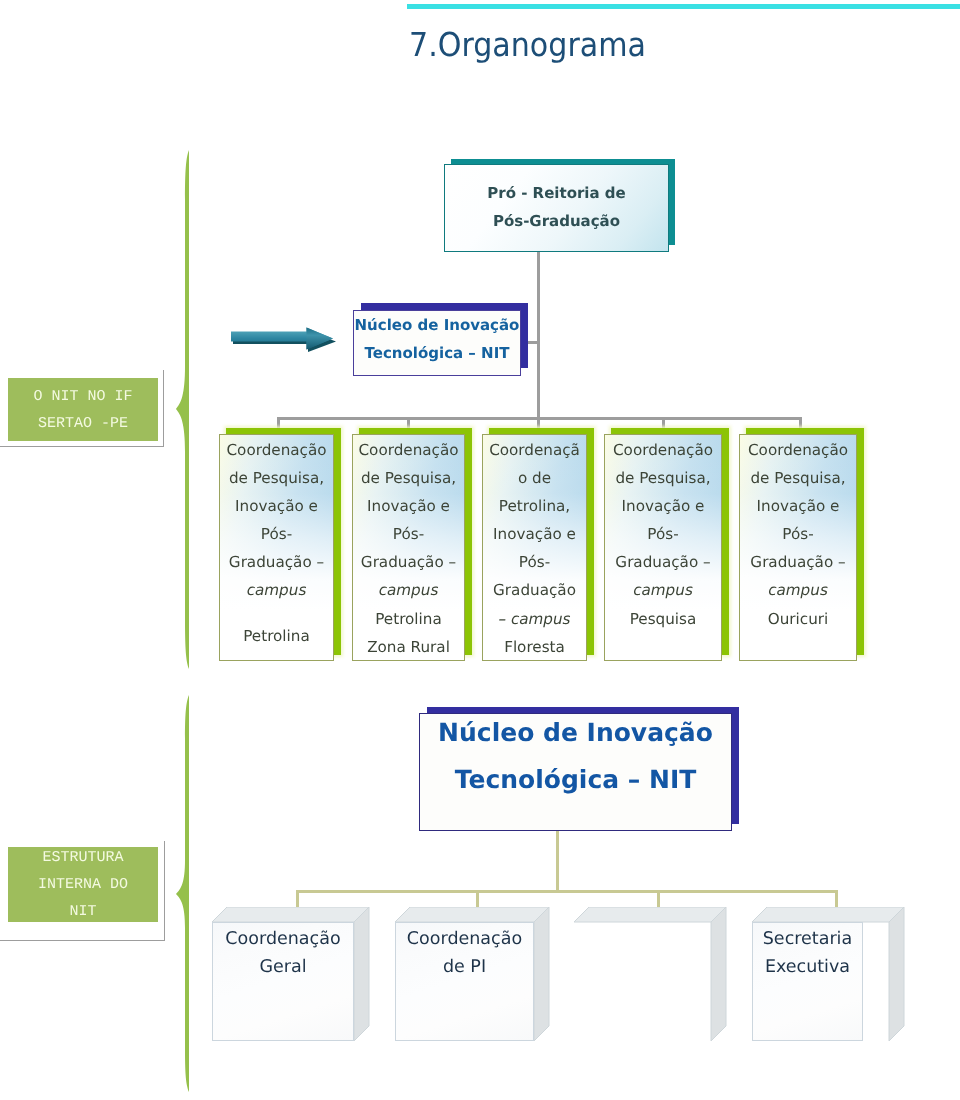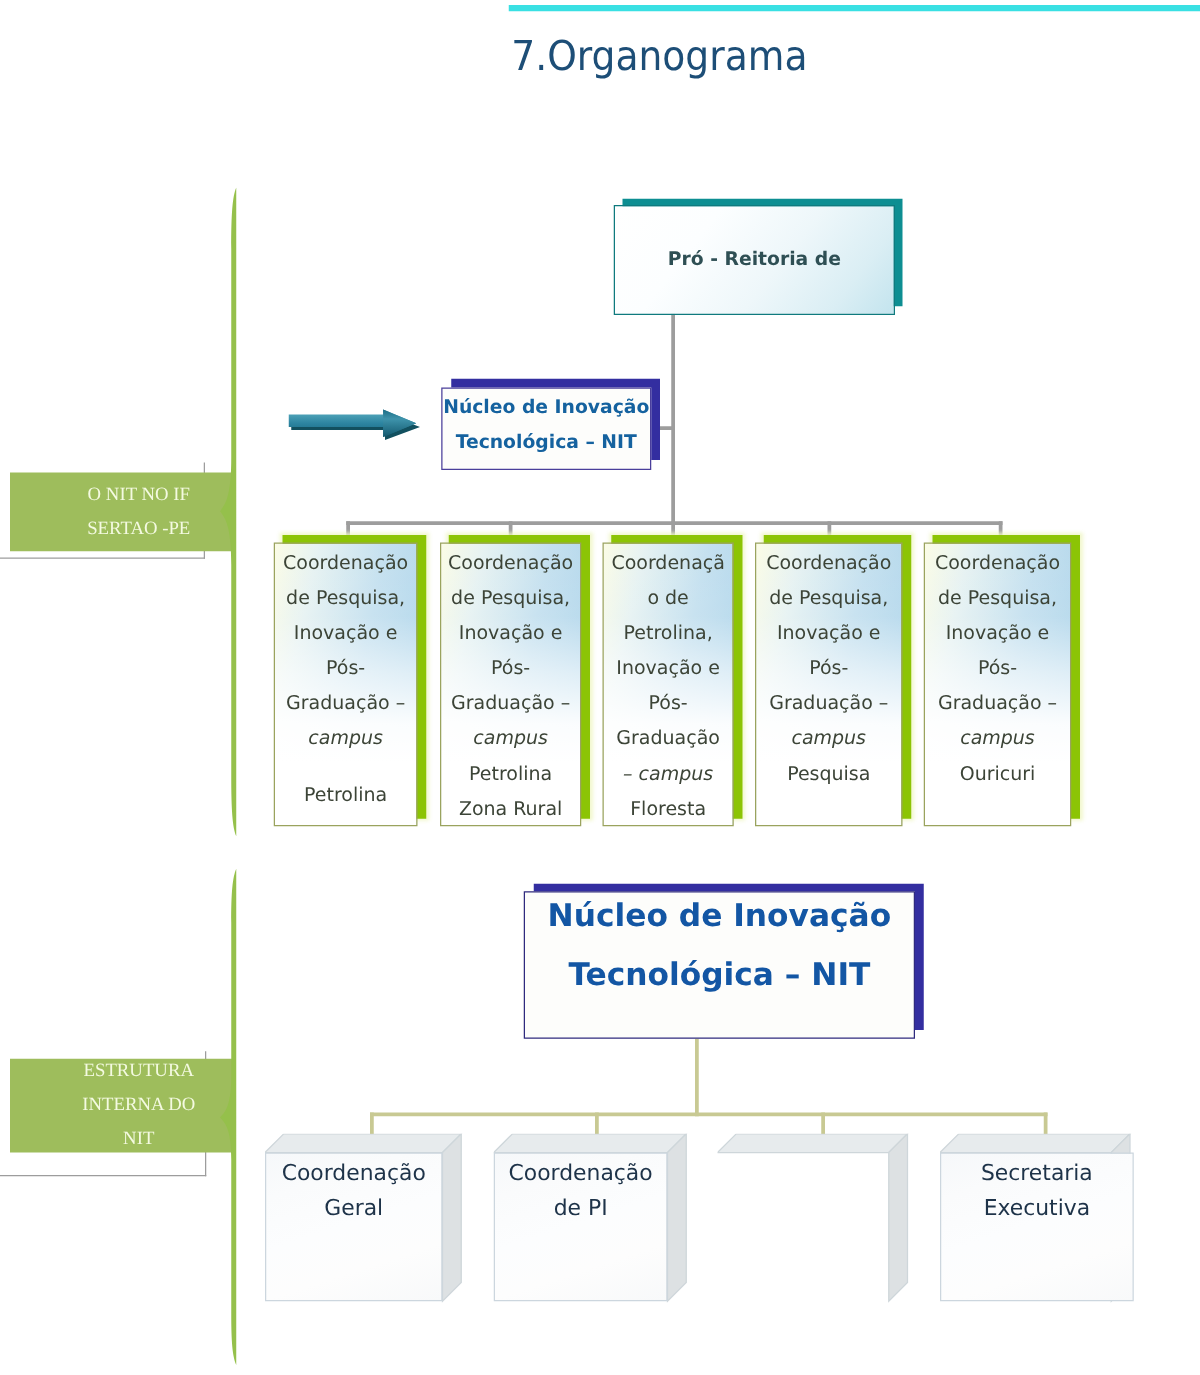--- a/index.html
+++ b/index.html
@@ -13,21 +13,21 @@
   #page-title{left:409px;top:28px;font-family:"DejaVu Sans",sans-serif;font-size:33px;color:#1d4e77;white-space:nowrap;line-height:1;
       transform:scaleX(0.912);transform-origin:left center;}
 
   
   .shadowbox{position:absolute;}
   .shadowbox .back{position:absolute;left:8px;top:-5px;right:-6px;bottom:6px;}
   .shadowbox .front{position:absolute;left:0;top:0;right:0;bottom:0;
       display:flex;align-items:center;justify-content:center;text-align:center;box-sizing:border-box;}
 
   
-  #box-proreitoria{left:444px;top:164px;width:225px;height:88px;margin-left:47px;}
+  #box-proreitoria{left:444px;top:164px;width:225px;height:88px;}
   #box-proreitoria .back{left:7px;top:-5px;right:-6px;bottom:7px;background:#0d8e92;}
   #box-proreitoria .front{border:1.4px solid #0f7a7e;
       background:linear-gradient(128deg,#ffffff 0%,#fcfeff 30%,#eef7fa 58%,#daeef4 82%,#c3e4ee 100%);
       color:#2e4f54;font-family:"DejaVu Sans",sans-serif;font-weight:bold;font-size:15px;line-height:28px;}
   #box-proreitoria .front>div{margin-top:-2px;}
 
   
   #box-nit-top{left:353px;top:310px;width:168px;height:66px;}
   #box-nit-top .back{left:8px;top:-7px;right:-7px;bottom:8px;background:#332ea0;}
   #box-nit-top .front{border:1.3px solid #4a3f9b;background:#fdfdfb;
@@ -37,22 +37,22 @@
   
   #box-nit-big{left:419px;top:713px;width:313px;height:118px;}
   #box-nit-big .back{left:8px;top:-6px;right:-7px;bottom:7px;background:#332ea0;}
   #box-nit-big .front{border:1.7px solid #2f2a7e;background:#fdfdfb;
       color:#1356a4;font-family:"DejaVu Sans",sans-serif;font-weight:bold;font-size:25px;line-height:47px;
       align-items:flex-start;}
   #box-nit-big .front>div{margin-top:-5px;}
 
   
   .greenlabel{position:absolute;background:#9ebd5c;color:#f4fae1;
-      font-family:Liberation Serif, serif;font-size:15px;
-      display:flex;align-items:center;justify-content:center;text-align:center;line-height:27px;padding-left:28px;}
+      font-family:Liberation Mono, monospace;font-size:15px;
+      display:flex;align-items:center;justify-content:center;text-align:center;line-height:27px;}
   .greenframe{position:absolute;border-right:1.4px solid #9d9d9d;border-bottom:1.4px solid #9d9d9d;
       background:transparent;}
   #label-onit{left:8px;top:378px;width:150px;height:63px;}
   #label-onit-frame{left:0px;top:370px;width:163px;height:76px;}
   #label-estrutura{left:8px;top:847px;width:150px;height:75px;}
   #label-estrutura-frame{left:0px;top:841px;width:164px;height:99px;}
 
   
   .campusbox{position:absolute;}
   .campusbox .back{position:absolute;left:7px;top:-6px;right:-7px;bottom:6px;background:#8cc405;
@@ -99,20 +99,21 @@
 <div class="conn-olive" style="left:296px;top:890px;width:3px;height:19px;"></div>
 <div class="conn-olive" style="left:476px;top:890px;width:3px;height:19px;"></div>
 <div class="conn-olive" style="left:657px;top:890px;width:3px;height:19px;"></div>
 <div class="conn-olive" style="left:835px;top:890px;width:3px;height:19px;"></div>
 
 <div class="shadowbox" id="box-proreitoria">
   <div class="back"></div>
   <div class="front">
     <div>
       <div>Pró - Reitoria de</div>
+      <div>Pós-Graduação</div>
     </div>
   </div>
 </div>
 
 <div class="shadowbox" id="box-nit-top">
   <div class="back"></div>
   <div class="front">
     <div>
       <div>Núcleo de Inovação</div>
       <div>Tecnológica – NIT</div>
@@ -265,18 +266,18 @@
       <svg style="position:absolute;left:0;top:0;" width="154" height="136">
         <polygon points="0,15 15,0 152,0 137,15" fill="#e7ebed" stroke="#ced6da" stroke-width="1"></polygon>
         <polygon points="137,15 152,0 152,119 137,134" fill="#dde1e3" stroke="#ced6da" stroke-width="1"></polygon>
       </svg>
     </div>
     <div class="cube" style="left: 752px; top: 907px; width: 152px; height: 134px;">
       <svg style="position:absolute;left:0;top:0;" width="154" height="136">
         <polygon points="0,15 15,0 152,0 137,15" fill="#e7ebed" stroke="#ced6da" stroke-width="1"></polygon>
         <polygon points="137,15 152,0 152,119 137,134" fill="#dde1e3" stroke="#ced6da" stroke-width="1"></polygon>
       </svg>
-      <div class="face" style="width:155px;height:119px;">
+      <div class="face" style="width:111px;height:119px;">
         <div>Secretaria</div>
         <div>Executiva</div>
       </div>
     </div>
   </div>
 
 </body></html>

